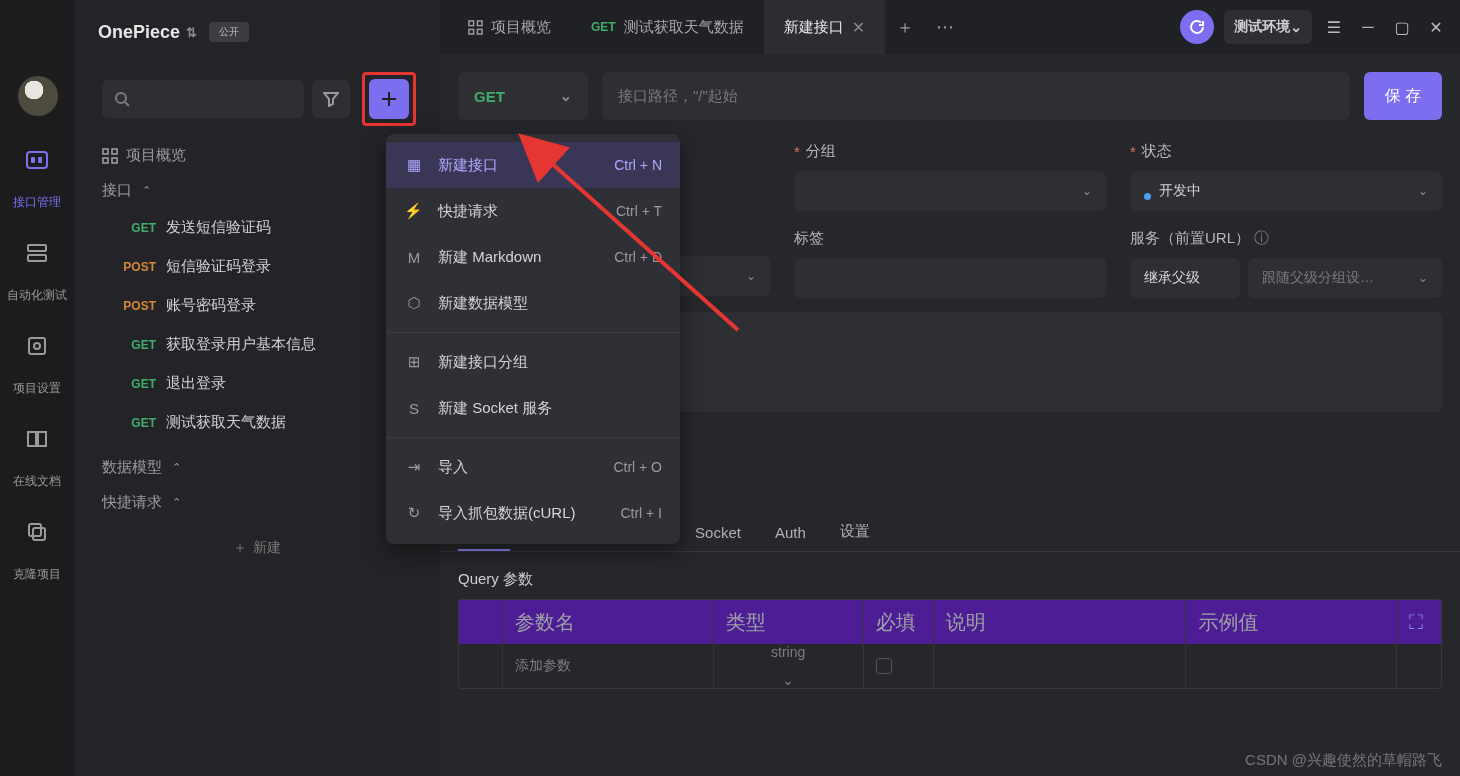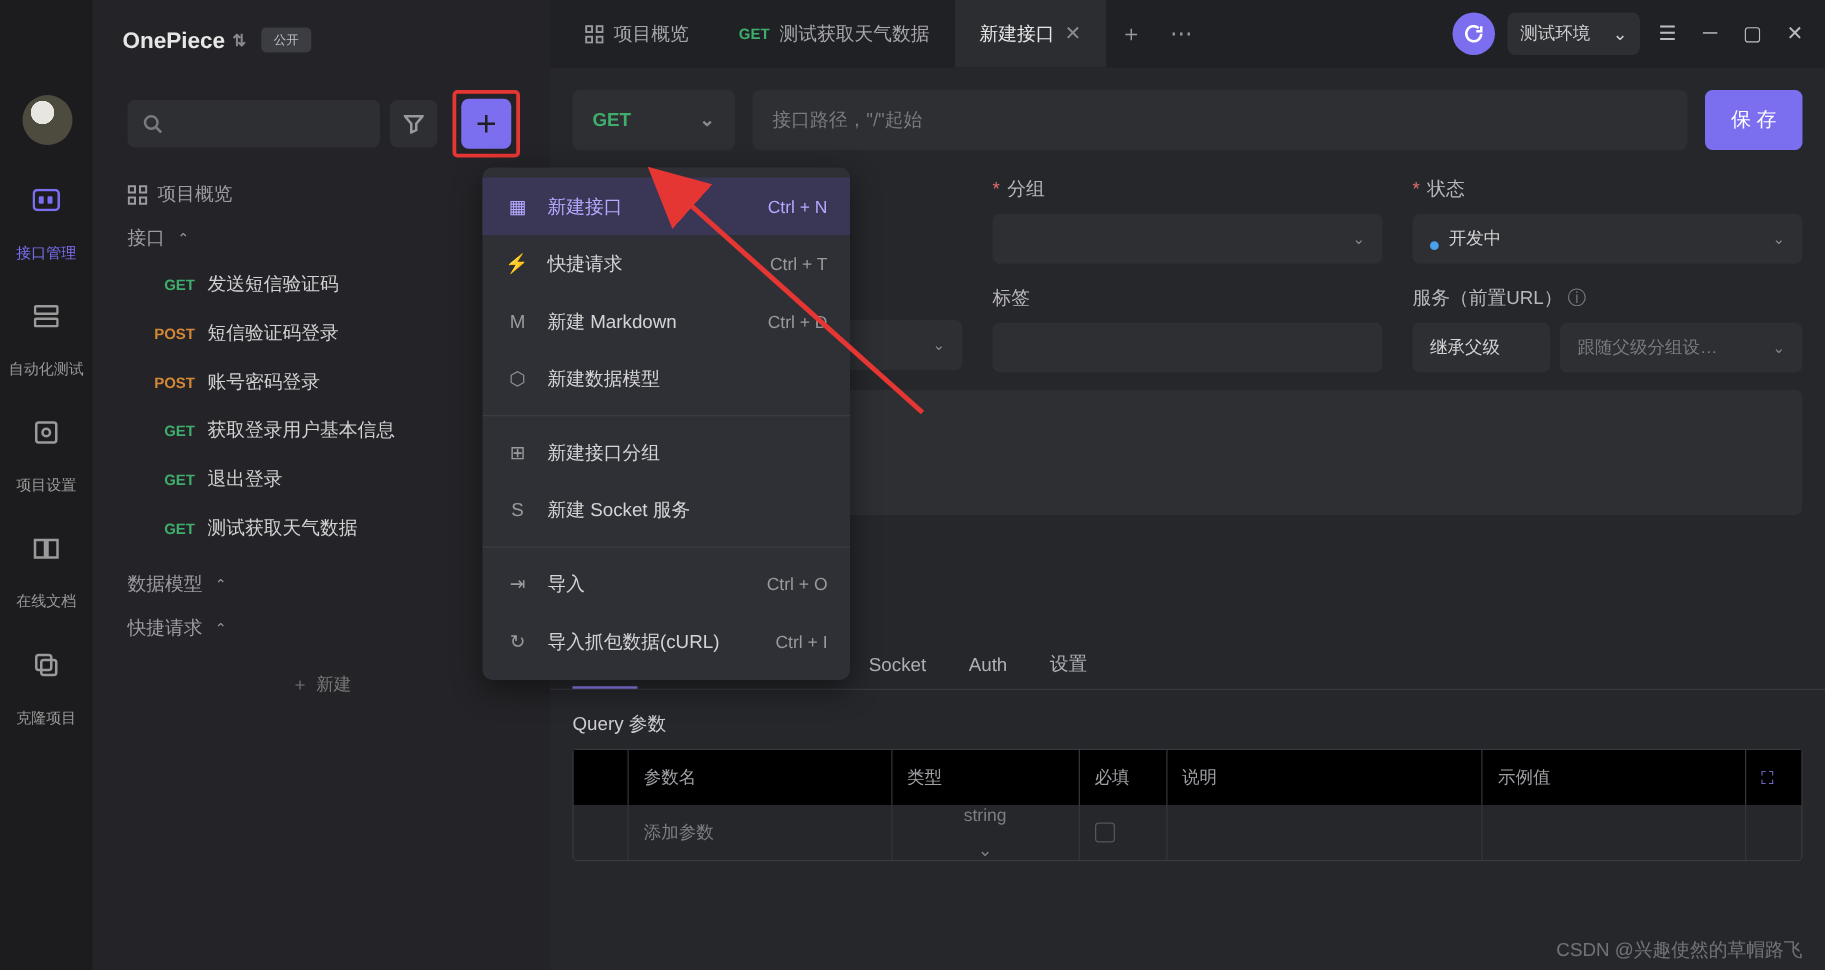--- a/index.html
+++ b/index.html
@@ -85,21 +85,21 @@
 .tab.active { background: #2c2d31; color: #e6e6e8; }
 .tab .close { color: #8a8a8e; font-size: 16px; }
 .tab-add, .tab-more { width: 40px; display: flex; justify-content: center; color: #9a9a9e; font-size: 18px; }
 .top-right { position: absolute; right: 12px; top: 0; height: 54px; display: flex; align-items: center; gap: 10px; }
 .refresh-btn {
   width: 34px; height: 34px; border-radius: 50%; background: #7b6ff0;
   display: flex; align-items: center; justify-content: center; color: #fff;
 }
 .env-select {
   height: 34px; background: #2e2f33; border-radius: 6px; display: flex; align-items: center;
-  padding: 0 10px; gap: 18px; color: #d0d0d2;
+  padding: 0 10px; color: #d0d0d2; font-weight: bold;
 }
 .win-btn { width: 24px; text-align: center; color: #bcbcc0; font-size: 16px; }
 
 .req-row { display: flex; gap: 14px; padding: 18px 18px 0 18px; align-items: center; }
 .method-select {
   width: 130px; height: 48px; background: #2e2f33; border-radius: 6px;
   display: flex; align-items: center; justify-content: space-between; padding: 0 16px;
   color: #3fae6c; font-weight: 600; font-size: 15px;
 }
 .path-input {
@@ -130,21 +130,21 @@
 .more-fields { text-align: left; padding: 14px 0; color: #7b6ff0; font-size: 20px; }
 
 .sect-title { padding: 18px 18px 10px 18px; font-size: 15px; color: #d0d0d2; }
 .param-tabs { display: flex; gap: 34px; padding: 0 18px; border-bottom: 1px solid #38393e; height: 38px; align-items: flex-end;}
 .param-tab { padding-bottom: 10px; font-size: 15px; color: #b0b0b4; cursor: pointer; }
 .param-tab.active { color: #8d82f3; border-bottom: 2px solid #8d82f3; }
 
 .query-title { padding: 18px 18px 10px 18px; font-size: 15px; color: #cfcfd2; }
 .tbl { margin: 0 18px; border: 1px solid #38393e; border-radius: 4px; }
 .tbl-head, .tbl-row { display: grid; grid-template-columns: 44px 1fr 150px 70px 1.2fr 1fr 44px; align-items: center; height: 44px; }
-.tbl-head { background: #000000; color: #9fa0a4; font-size: 14px; }
+.tbl-head { background: #4c1d95; color: #9fa0a4; font-size: 20px; }
 .tbl-head > div, .tbl-row > div { padding: 0 12px; border-right: 1px solid #34353a; height: 100%; display: flex; align-items: center; }
 .tbl-head > div:last-child, .tbl-row > div:last-child { border-right: none; }
 .tbl-row { color: #7e7e82; font-size: 14px; }
 .type-cell { display: flex; justify-content: space-between; flex-direction: column; }
 .checkbox { width: 16px; height: 16px; border: 1px solid #55565b; border-radius: 3px; }
 .expand-ic { color: #8d82f3; }
 
 
 .menu {
   position: absolute; left: 386px; top: 134px; width: 294px;

